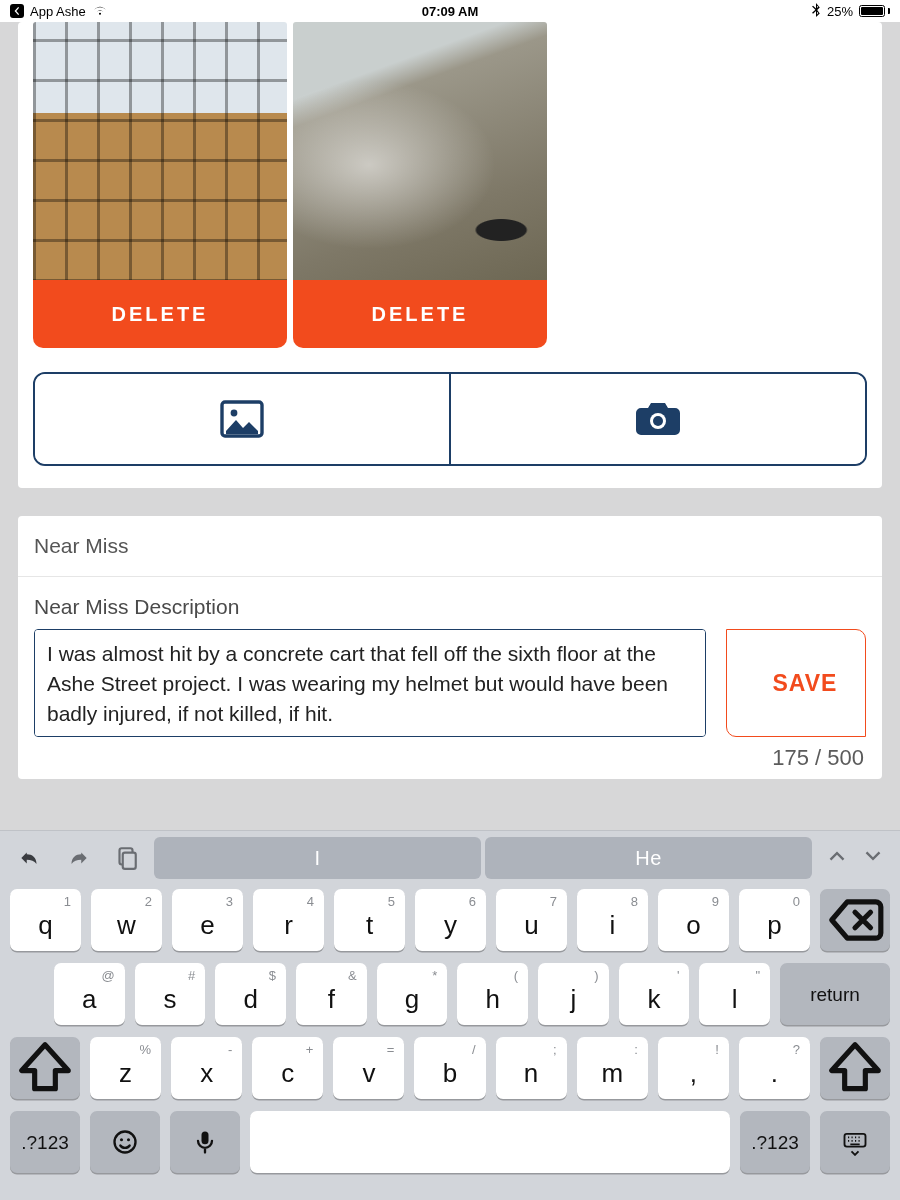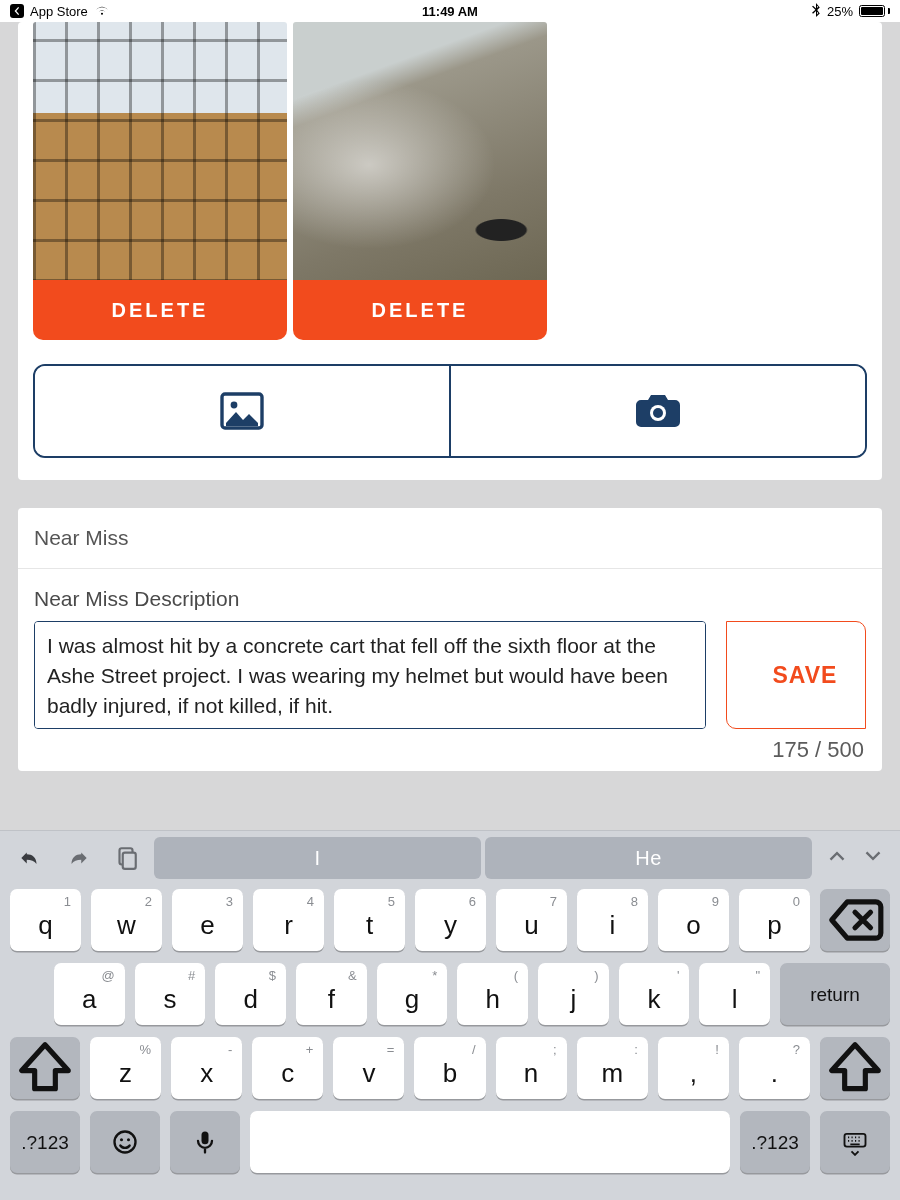--- a/index.html
+++ b/index.html
@@ -34,21 +34,21 @@
       repeating-linear-gradient(90deg, rgba(0,0,0,.35) 0 3px, transparent 3px 32px),
       repeating-linear-gradient(0deg, rgba(0,0,0,.35) 0 3px, transparent 3px 40px),
       linear-gradient(180deg, #dfe6ec 0 35%, #b88a4e 35% 100%);
   }
   .thumb.puddle {
     background:
       radial-gradient(ellipse 70px 30px at 82% 80%, #222 35%, transparent 38%),
       radial-gradient(ellipse 210px 140px at 30% 55%, rgba(255,255,255,.55), transparent 60%),
       linear-gradient(160deg, #c9cfce 0 22%, #9b9789 30%, #7e7867 70%, #6d6753 100%);
   }
-  .delete-btn { height: 60px; margin-top: -2px; background: #f24b1d; color: #fff; border: none; border-radius: 0 0 10px 10px; font-size: 20px; font-weight: 700; letter-spacing: 3px; cursor: pointer; }
+  .delete-btn { height: 68px; margin-top: -2px; background: #f24b1d; color: #fff; border: none; border-radius: 0 0 10px 10px; font-size: 20px; font-weight: 700; letter-spacing: 3px; cursor: pointer; }
 
   .add-row { display: flex; margin: 24px 15px 0; border: 2px solid #1d3e66; border-radius: 12px; overflow: hidden; height: 94px; }
   .add-btn { flex: 1; display: flex; align-items: center; justify-content: center; background: #fff; cursor: pointer; }
   .add-btn + .add-btn { border-left: 2px solid #1d3e66; }
   .add-btn svg { fill: #1d3e66; }
 
   
   .nearmiss-card { margin-top: 28px; }
   .nm-header { padding: 18px 16px; font-size: 21px; color: #555; }
   .nm-divider { height: 1px; background: #e6e6e6; }
@@ -89,28 +89,28 @@
 </head>
 <body>
 
 <div class="status-bar">
   <div class="status-left">
     <span class="back-chip">
       <svg viewBox="0 0 10 10">
           <path d="M6.5 1 3 5l3.5 4" stroke="#fff" stroke-width="1.6" fill="none" stroke-linecap="round"></path>
         </svg>
     </span>
-    <span>App Store</span>
+    <span>App Ashe</span>
     <span class="wifi">
       <svg viewBox="0 0 20 14">
           <path d="M10 13a1.3 1.3 0 1 0 0-2.6 1.3 1.3 0 0 0 0 2.6zm-4-3.6 1.3-1.3a4 4 0 0 1 5.4 0l1.3 1.3a6 6 0 0 0-8 0zm-3-3 1.3-1.3a8.3 8.3 0 0 1 11.4 0L17 6.4a10.3 10.3 0 0 0-14 0z" fill="#000"></path>
         </svg>
     </span>
   </div>
-  <div class="status-center">11:49 AM</div>
+  <div class="status-center">07:09 AM</div>
   <div class="status-right">
     <span class="bt">
       <svg viewBox="0 0 10 16">
           <path d="M5 0v6.2L1.6 3 0.5 4 4.3 7.6 0.5 11.2l1.1 1L5 9v7l4.3-4.1L6.4 8l2.9-2.9L5 0zm1.2 3 1.4 1.3L6.2 5.6V3zm0 10V10l1.4 1.3L6.2 13z" fill="#000"></path>
         </svg>
     </span>
     <span>25%</span>
     <span class="batt">
       <span class="batt-body">
           <span class="batt-fill"></span>

